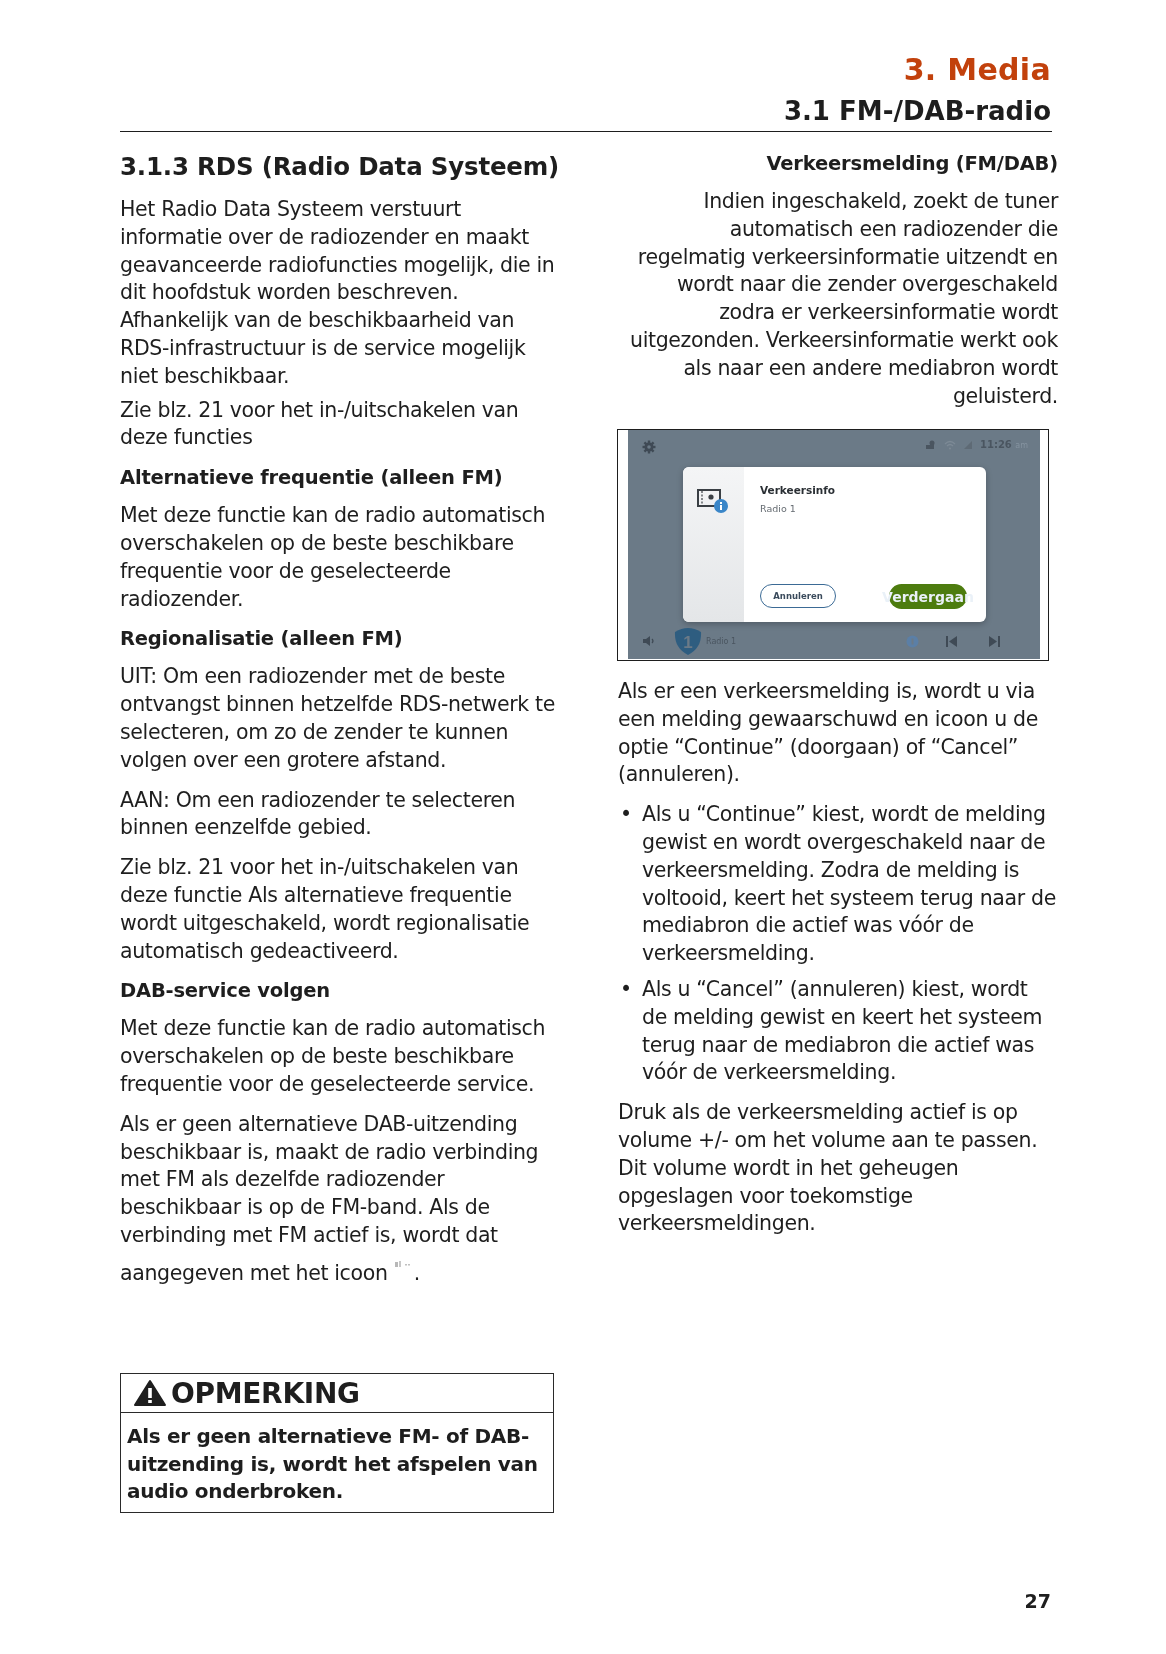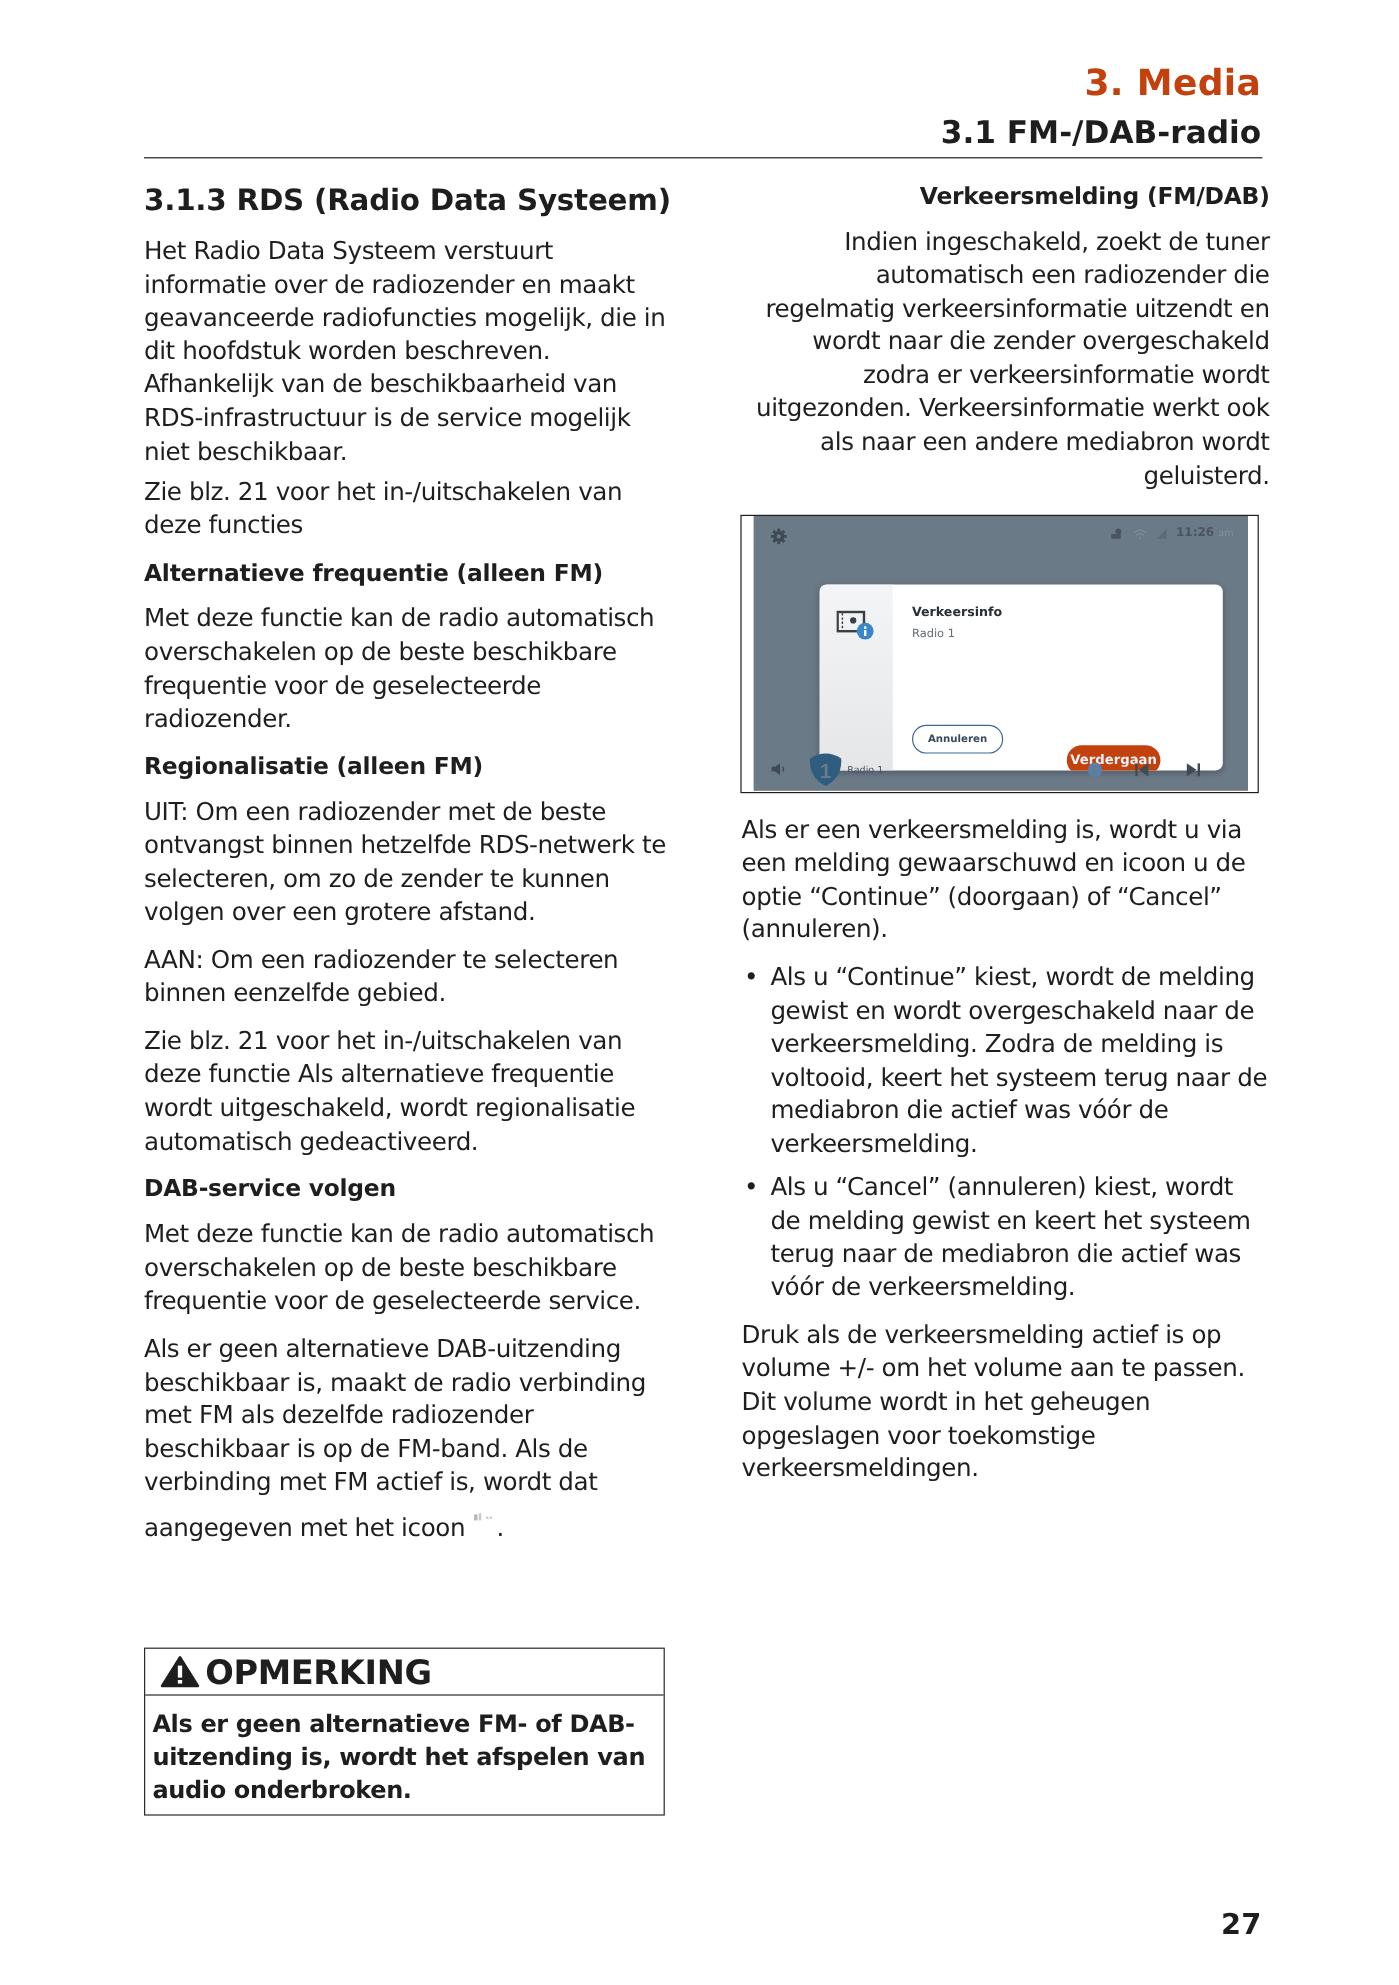--- a/index.html
+++ b/index.html
@@ -38,60 +38,59 @@
     border: 1.5px solid #2a2a2a;
   }
   .note-head {
     border-bottom: 1.5px solid #2a2a2a; height: 38px;
     display: flex; align-items: center; padding-left: 12px;
     font-size: 28px; font-weight: bold; letter-spacing: -0.3px;
   }
   .note-head svg { margin-right: 4px; }
   .note-body { padding: 10px 6px 6px 6px; font-size: 20px; font-weight: bold; line-height: 27.5px; letter-spacing: -0.3px; }
 
-  .page-number { position: absolute; right: 115px; top: 1590px; font-size: 24px; font-weight: bold; }
+  .page-number { position: absolute; right: 115px; top: 1590px; font-size: 19px; font-weight: bold; }
 
   .inline-icon { display: inline-block; width: 20px; height: 10px; vertical-align: 10px; }
 
   
   .shot {
     position: absolute; left: 617px; top: 429px; width: 432px; height: 232px;
     border: 1.5px solid #1e1e1e; background: #ffffff; box-sizing: border-box;
   }
   .screen {
     position: absolute; left: 10px; top: 0; width: 412px; height: 229px;
     background: #6b7a87; overflow: hidden;
   }
   .scr-gear { position: absolute; left: 14px; top: 10px; }
   .scr-status { position: absolute; right: 12px; top: 9px; display: flex; align-items: center; gap: 7px; font-size: 10px; color: #4a5560; }
   .scr-time { font-weight: bold; font-size: 10px; color: #4a5560; }
   .scr-time .ampm { font-weight: normal; font-size: 8px; color: #8593a0; }
   .dialog {
-    position: absolute; left: 55px; top: 37px; width: 336px; height: 155px;
+    position: absolute; left: 55px; top: 37px; width: 303px; height: 155px;
     background: #ffffff; border-radius: 6px; overflow: hidden;
     box-shadow: 0 2px 6px rgba(0,0,0,0.25);
-    margin-top: 20px;
   }
   .dlg-left {
     position: absolute; left: 0; top: 0; width: 61px; height: 100%;
     background: linear-gradient(#f4f5f6, #e4e6e8);
   }
   .dlg-icon { position: absolute; left: 14px; top: 21px; }
   .dlg-title { position: absolute; left: 77px; top: 17px; font-size: 10.5px; font-weight: bold; color: #2a2f34; }
   .dlg-sub { position: absolute; left: 77px; top: 36px; font-size: 9.5px; color: #666c72; }
   .btn-cancel {
     position: absolute; left: 77px; top: 117px; width: 76px; height: 24px; box-sizing: border-box;
     border: 1.2px solid #3b6a95; border-radius: 13px; background: #fff;
     font-size: 8.5px; font-weight: bold; color: #3b4b5c;
     display: flex; align-items: center; justify-content: center;
   }
   .btn-continue {
-    position: absolute; left: 206px; top: 134px; width: 78px; height: 25px;
-    border-radius: 13px; background: #c2410c;
-    font-size: 11px; font-weight: bold; color: #eaf1f8;
+    position: absolute; left: 206px; top: 117px; width: 78px; height: 25px;
+    border-radius: 13px; background: #4d7c0f;
+    font-size: 14px; font-weight: bold; color: #eaf1f8;
     display: flex; align-items: center; justify-content: center;
   }
   .scr-bottom { position: absolute; left: 0; bottom: 0; width: 100%; height: 36px; }
   .scr-vol { position: absolute; left: 14px; top: 13px; }
   .scr-preset { position: absolute; left: 45px; top: 3px; }
   .scr-station { position: absolute; left: 78px; top: 14px; font-size: 8px; color: #4a5560; }
   .scr-dab { position: absolute; left: 278px; top: 12px; }
   .scr-prev { position: absolute; left: 318px; top: 13px; }
   .scr-next { position: absolute; left: 360px; top: 13px; }
 </style>

